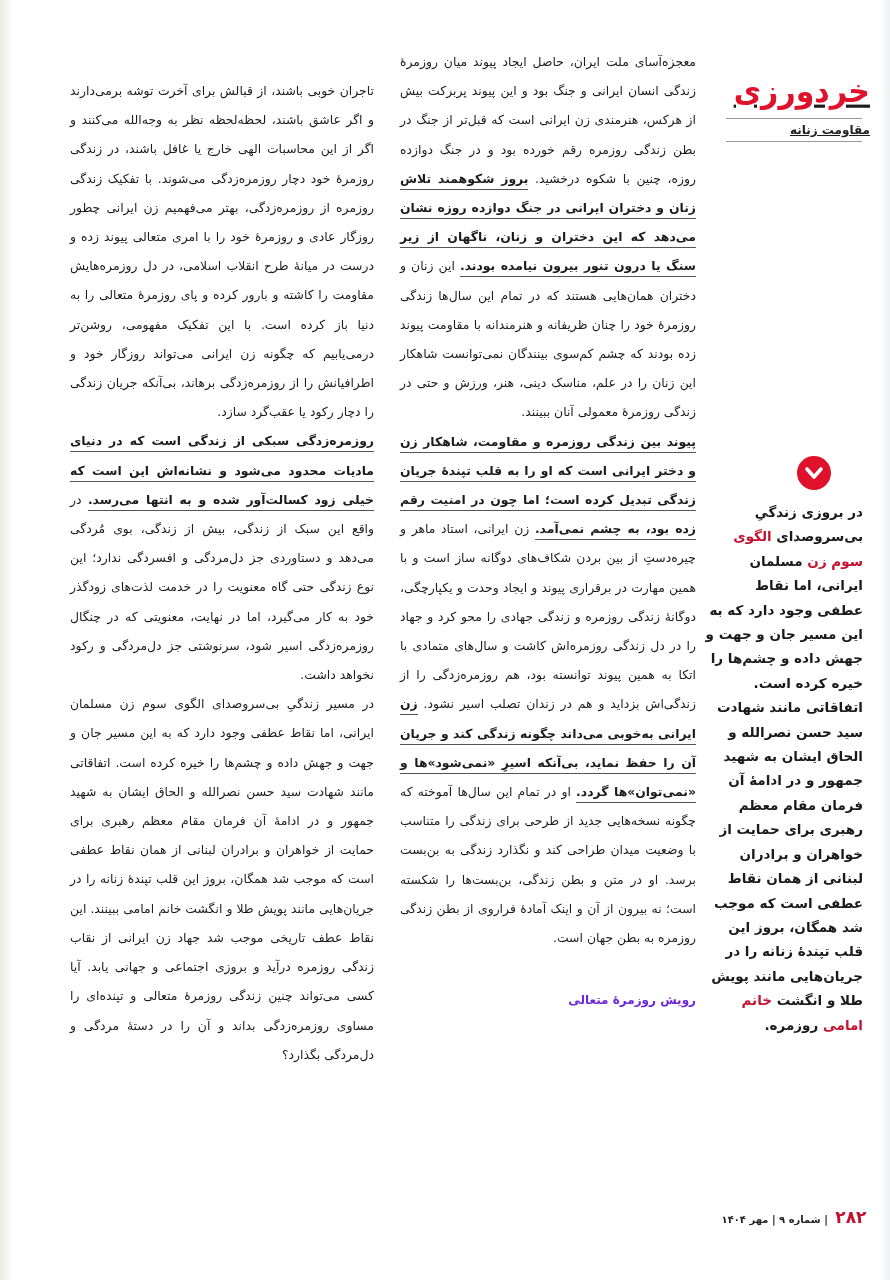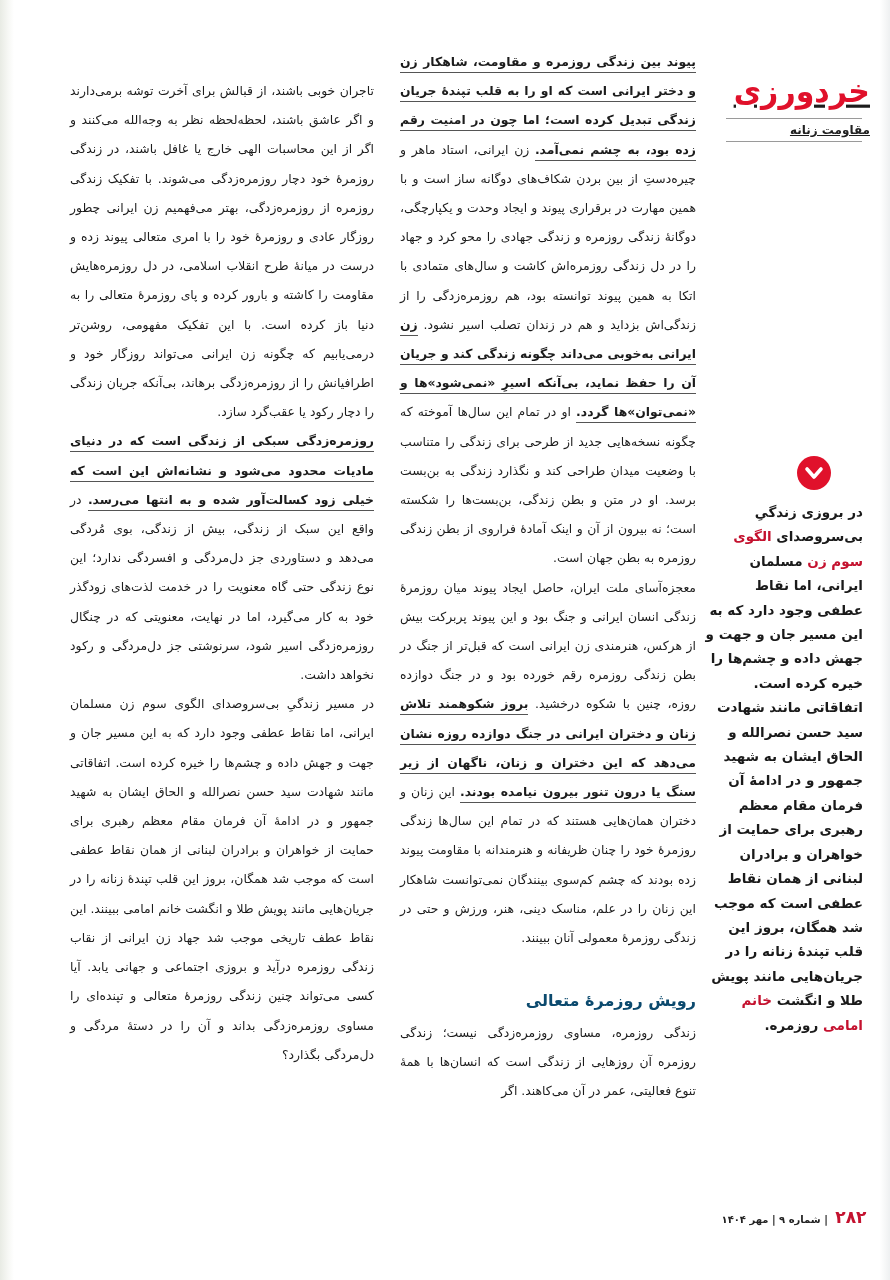--- a/index.html
+++ b/index.html
@@ -23,21 +23,21 @@
   }
   .col p { margin: 0; }
   .col-mid { left: 400px; top: 47px; width: 296px; }
   .col-left { left: 70px; top: 76px; width: 304px; }
   .bold-u {
     font-weight: bold;
     border-bottom: 1px solid #555;
     padding-bottom: 3px;
   }
   .subhead {
-    color: #0c4a6e; font-weight: bold; font-size: 16px;
+    color: #6d28d9; font-weight: bold; font-size: 12px;
     margin-top: 34px !important; margin-bottom: 2px !important;
   }
   .logo {
     position: absolute; left: 718px; top: 74px; width: 152px; 
     direction: rtl;
     text-decoration: underline;
   }
   .logo-title {
     color: #e0112b; font-weight: bold; font-size: 30px; line-height: 36px;
     font-family: "DejaVu Sans", sans-serif; letter-spacing: -1px;
@@ -70,32 +70,31 @@
 
 <div class="logo">
   <div class="logo-title">خردورزی</div>
   <div class="logo-rule"></div>
   <div class="logo-sub">مقاومت زنانه</div>
   <div class="logo-rule" style="margin-top:0"></div>
 </div>
 
 <div class="col col-mid">
   <p>
+    <span>معجزه‌آسای ملت ایران، حاصل ایجاد پیوند میان روزمرهٔ زندگی انسان ایرانی و جنگ بود و این پیوند پربرکت بیش از هرکس، هنرمندی زن ایرانی است که قبل‌تر از جنگ در بطن زندگی روزمره رقم خورده بود و در جنگ دوازده روزه، چنین با شکوه درخشید.</span>
+    <span class="bold-u">بروز شکوهمند تلاش زنان و دختران ایرانی در جنگ دوازده روزه نشان می‌دهد که این دختران و زنان، ناگهان از زیر سنگ یا درون تنور بیرون نیامده بودند.</span>
+    <span>این زنان و دختران همان‌هایی هستند که در تمام این سال‌ها زندگی روزمرهٔ خود را چنان ظریفانه و هنرمندانه با مقاومت پیوند زده بودند که چشم کم‌سوی بینندگان نمی‌توانست شاهکار این زنان را در علم، مناسک دینی، هنر، ورزش و حتی در زندگی روزمرهٔ معمولی آنان ببینند.</span>
+  </p>
+  <p>
     <span class="bold-u">پیوند بین زندگی روزمره و مقاومت، شاهکار زن و دختر ایرانی است که او را به قلب تپندهٔ جریان زندگی تبدیل کرده است؛ اما چون در امنیت رقم زده بود، به چشم نمی‌آمد.</span>
     <span>زن ایرانی، استاد ماهر و چیره‌دستِ از بین بردن شکاف‌های دوگانه ساز است و با همین مهارت در برقراری پیوند و ایجاد وحدت و یکپارچگی، دوگانهٔ زندگی روزمره و زندگی جهادی را محو کرد و جهاد را در دل زندگی روزمره‌اش کاشت و سال‌های متمادی با اتکا به همین پیوند توانسته بود، هم روزمره‌زدگی را از زندگی‌اش بزداید و هم در زندان تصلب اسیر نشود.</span>
     <span class="bold-u">زن ایرانی به‌خوبی می‌داند چگونه زندگی کند و جریان آن را حفظ نماید، بی‌آنکه اسیرِ «نمی‌شود»ها و «نمی‌توان»ها گردد.</span>
     <span>او در تمام این سال‌ها آموخته که چگونه نسخه‌هایی جدید از طرحی برای زندگی را متناسب با وضعیت میدان طراحی کند و نگذارد زندگی به بن‌بست برسد. او در متن و بطن زندگی، بن‌بست‌ها را شکسته است؛ نه بیرون از آن و اینک آمادهٔ فراروی از بطن زندگی روزمره به بطن جهان است.</span>
   </p>
-  <p>
-    <span>معجزه‌آسای ملت ایران، حاصل ایجاد پیوند میان روزمرهٔ زندگی انسان ایرانی و جنگ بود و این پیوند پربرکت بیش از هرکس، هنرمندی زن ایرانی است که قبل‌تر از جنگ در بطن زندگی روزمره رقم خورده بود و در جنگ دوازده روزه، چنین با شکوه درخشید.</span>
-    <span class="bold-u">بروز شکوهمند تلاش زنان و دختران ایرانی در جنگ دوازده روزه نشان می‌دهد که این دختران و زنان، ناگهان از زیر سنگ یا درون تنور بیرون نیامده بودند.</span>
-    <span>این زنان و دختران همان‌هایی هستند که در تمام این سال‌ها زندگی روزمرهٔ خود را چنان ظریفانه و هنرمندانه با مقاومت پیوند زده بودند که چشم کم‌سوی بینندگان نمی‌توانست شاهکار این زنان را در علم، مناسک دینی، هنر، ورزش و حتی در زندگی روزمرهٔ معمولی آنان ببینند.</span>
-  </p>
   <p class="subhead">رویش روزمرهٔ متعالی</p>
-  <p>زندگی روزمره، مساوی روزمره‌زدگی نیست؛ زندگی روزمره آن روزهایی از زندگی است که انسان‌ها با همهٔ تنوع فعالیتی، عمر در آن می‌کاهند. اگر</p>
 </div>
 
 <div class="col col-left">
   <p>تاجران خوبی باشند، از قبالش برای آخرت توشه برمی‌دارند و اگر عاشق باشند، لحظه‌لحظه نظر به وجه‌الله می‌کنند و اگر از این محاسبات الهی خارج یا غافل باشند، در زندگی روزمرهٔ خود دچار روزمره‌زدگی می‌شوند. با تفکیک زندگی روزمره از روزمره‌زدگی، بهتر می‌فهمیم زن ایرانی چطور روزگار عادی و روزمرهٔ خود را با امری متعالی پیوند زده و درست در میانهٔ طرح انقلاب اسلامی، در دل روزمره‌هایش مقاومت را کاشته و بارور کرده و پای روزمرهٔ متعالی را به دنیا باز کرده است. با این تفکیک مفهومی، روشن‌تر درمی‌یابیم که چگونه زن ایرانی می‌تواند روزگار خود و اطرافیانش را از روزمره‌زدگی برهاند، بی‌آنکه جریان زندگی را دچار رکود یا عقب‌گرد سازد.</p>
   <p>
     <span class="bold-u">روزمره‌زدگی سبکی از زندگی است که در دنیای مادیات محدود می‌شود و نشانه‌اش این است که خیلی زود کسالت‌آور شده و به انتها می‌رسد.</span>
     <span>در واقع این سبک از زندگی، بیش از زندگی، بوی مُردگی می‌دهد و دستاوردی جز دل‌مردگی و افسردگی ندارد؛ این نوع زندگی حتی گاه معنویت را در خدمت لذت‌های زودگذر خود به کار می‌گیرد، اما در نهایت، معنویتی که در چنگال روزمره‌زدگی اسیر شود، سرنوشتی جز دل‌مردگی و رکود نخواهد داشت.</span>
   </p>
   <p>در مسیر زندگیِ بی‌سروصدای الگوی سوم زن مسلمان ایرانی، اما نقاط عطفی وجود دارد که به این مسیر جان و جهت و جهش داده و چشم‌ها را خیره کرده است. اتفاقاتی مانند شهادت سید حسن نصرالله و الحاق ایشان به شهید جمهور و در ادامهٔ آن فرمان مقام معظم رهبری برای حمایت از خواهران و برادران لبنانی از همان نقاط عطفی است که موجب شد همگان، بروز این قلب تپندهٔ زنانه را در جریان‌هایی مانند پویش طلا و انگشت خانم امامی ببینند. این نقاط عطف تاریخی موجب شد جهاد زن ایرانی از نقاب زندگی روزمره درآید و بروزی اجتماعی و جهانی یابد. آیا کسی می‌تواند چنین زندگی روزمرهٔ متعالی و تپنده‌ای را مساوی روزمره‌زدگی بداند و آن را در دستهٔ مردگی و دل‌مردگی بگذارد؟</p>
 </div>

